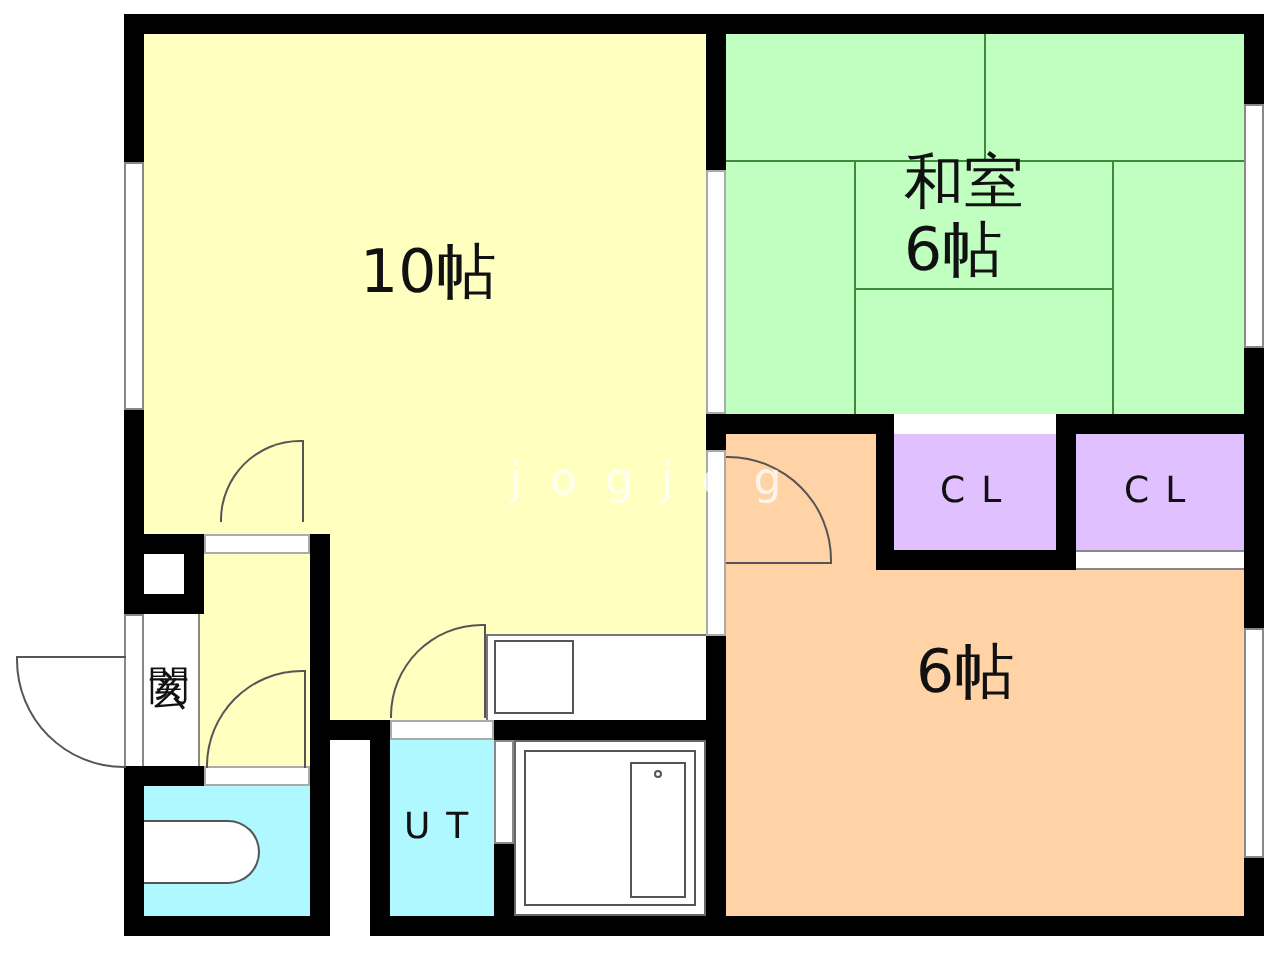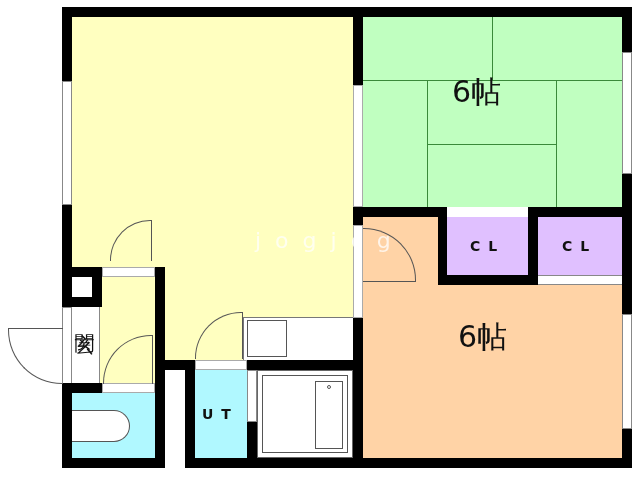--- a/index.html
+++ b/index.html
@@ -7,21 +7,21 @@
   .abs { position:absolute; box-sizing:border-box; }
   .wall { background:#000; }
   .win { background:#fff; }
   .yellow { background:#FFFFC0; }
   .green { background:#C0FFC0; }
   .purple { background:#E0C0FF; }
   .peach { background:#FFD3A6; }
   .cyan { background:#B0F8FF; }
   .white { background:#fff; }
   .label { position:absolute; color:#111; font-size:30px; line-height:34px; text-align:left; white-space:nowrap; letter-spacing:0; }
-  .label.small { font-size:14px; letter-spacing:8px; line-height:20px;font-weight:bold; }
+  .label.small { font-size:18px; letter-spacing:8px; line-height:20px; }
   .tline { position:absolute; background:#3a8a3a; }
   .door { position:absolute; border:1px solid #555; }
   .watermark { position:absolute; color:rgba(255,255,255,0.75); font-size:22px; letter-spacing:14px; }
   .thin { border:1px solid #555; }
   .vert { writing-mode:vertical-rl; font-size:20px; line-height:22px; color:#111; position:absolute; }
 </style>
 </head>
 <body>
 
 <div class="abs" style="left:0;top:0;width:640px;height:480px;">
@@ -106,22 +106,24 @@
   <div class="abs wall" style="left:62px;top:383px;width:40px;height:10px;"></div>
   <div class="abs win" style="left:102px;top:383px;width:53px;height:10px;border:1px solid #aaa;"></div>
 
   <div class="door" style="left:110px;top:220px;width:40px;height:40px;border-radius:40px 0 0 0;border-right:1px solid #555;border-bottom:none;"></div>
   <div class="door" style="left:363px;top:228px;width:52px;height:52px;border-radius:0 52px 0 0;border-left:none;border-bottom:1px solid #555;"></div>
   <div class="door" style="left:195px;top:312px;width:46px;height:46px;border-radius:46px 0 0 0;border-right:1px solid #555;border-bottom:none;"></div>
   <div class="door" style="left:103px;top:335px;width:48px;height:48px;border-radius:48px 0 0 0;border-right:1px solid #555;border-bottom:none;"></div>
   <div class="door" style="left:8px;top:328px;width:54px;height:54px;border-radius:0 0 0 54px;border-right:none;border-top:1px solid #555;"></div>
 
   <div class="label" style="left:180px;top:120px;">
+    <div>10帖</div>
   </div>
   <div class="label" style="left:452px;top:75px;">
+    <div>和室</div>
     <div>6帖</div>
   </div>
   <div class="label" style="left:458px;top:320px;">
     <div>6帖</div>
   </div>
   <div class="label small" style="left:470px;top:236px;">CL</div>
   <div class="label small" style="left:562px;top:236px;">CL</div>
   <div class="label small" style="left:202px;top:404px;">UT</div>
   <div class="vert" style="left:74px;top:318px;">玄関</div>
 

